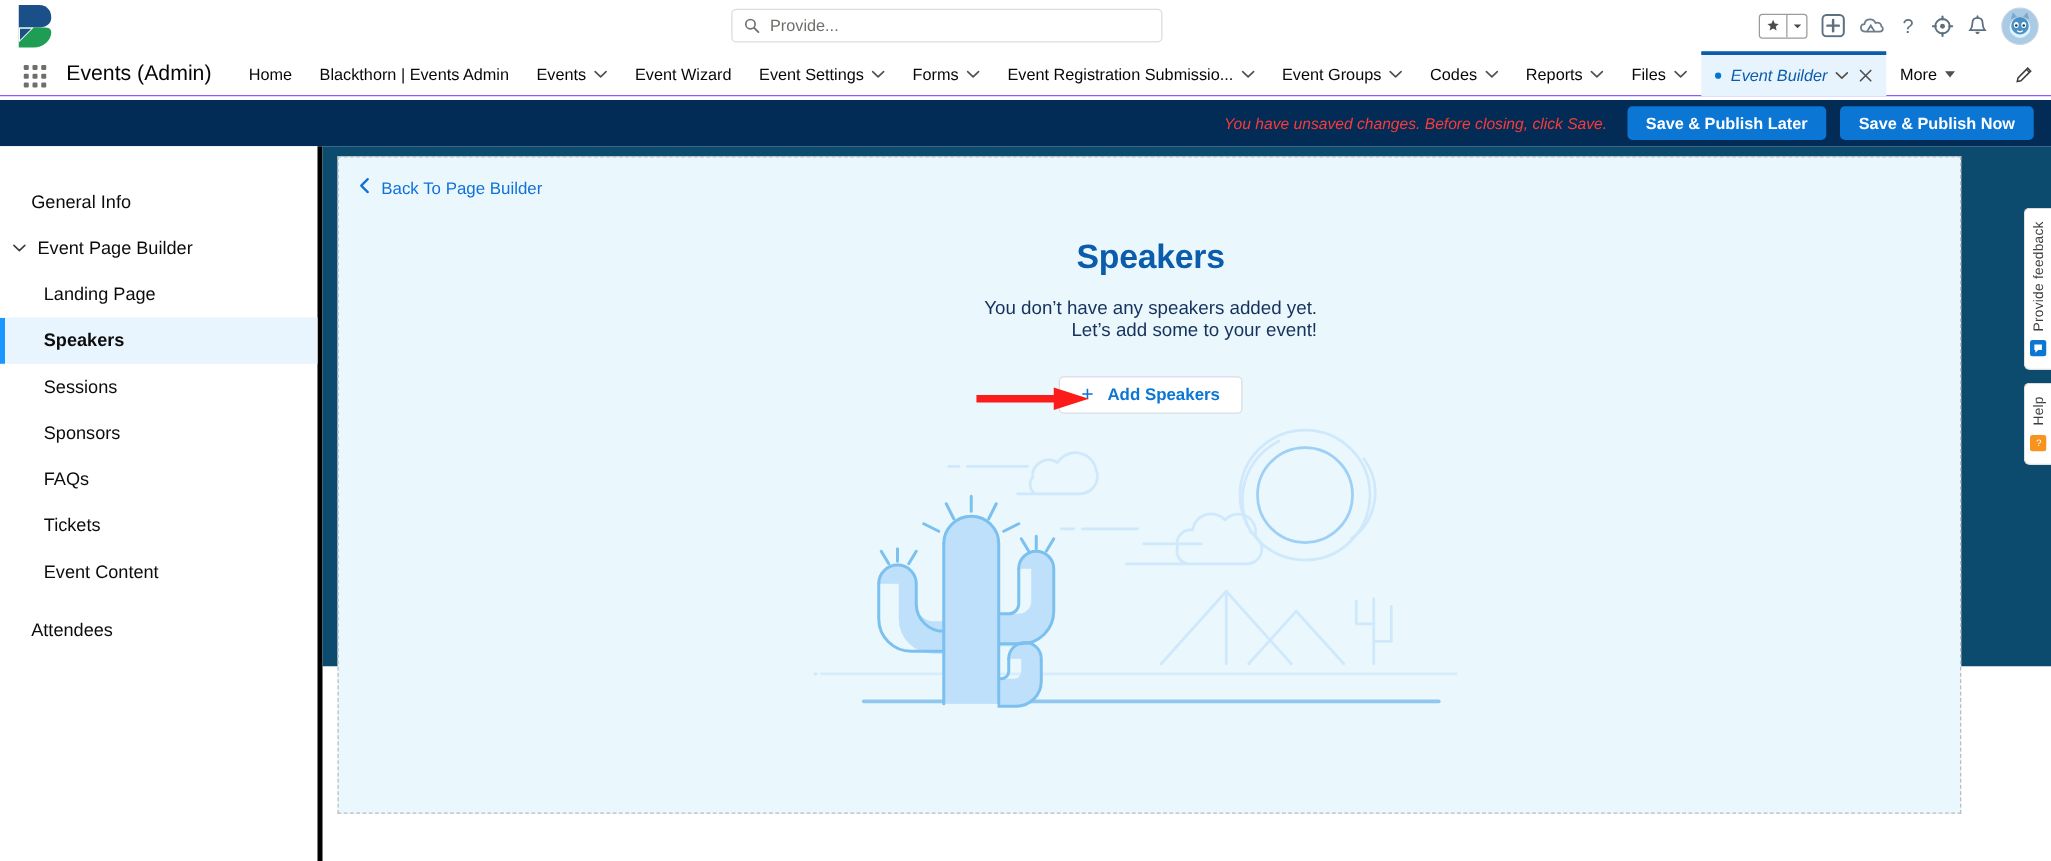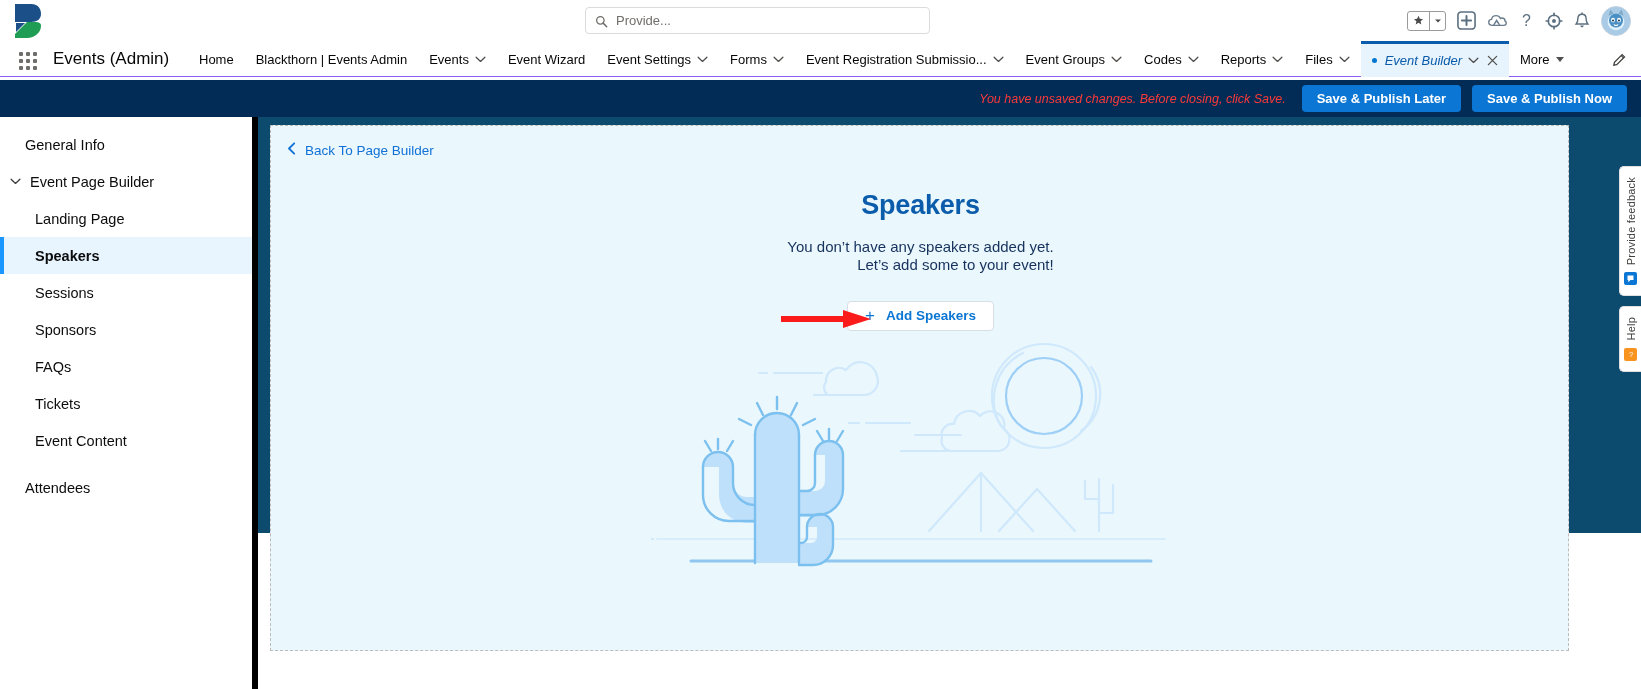--- a/index.html
+++ b/index.html
@@ -120,22 +120,22 @@
   .btn-primary {
     background: #0b76d4; color: #ffffff; border: none; border-radius: 4px;
     height: 27px; padding: 0 15px;
     font-size: 13px; font-weight: bold; font-family: "Liberation Sans", sans-serif;
     cursor: pointer; white-space: nowrap;
   }
 
   
   .sidebar {
     position: absolute; top: 117px; left: 0; width: 258px; height: 572px;
-    background: #ffffff; border-right: 6px solid #000000;
-    padding-top: 9px;
+    background: #ffffff; border-right: 4px solid #000000;
+    padding-top: 26px;
   }
   .side-item {
     position: relative; display: flex; align-items: center;
     height: 37px; font-size: 14.5px; color: #0c0c0c; cursor: pointer;
     padding-left: 25px;
   }
   .side-item.indent { padding-left: 35px; }
   .side-item.group { padding-left: 8px; gap: 8px; }
   .side-item.selected {
     background: #e8f4fe; font-weight: bold;

